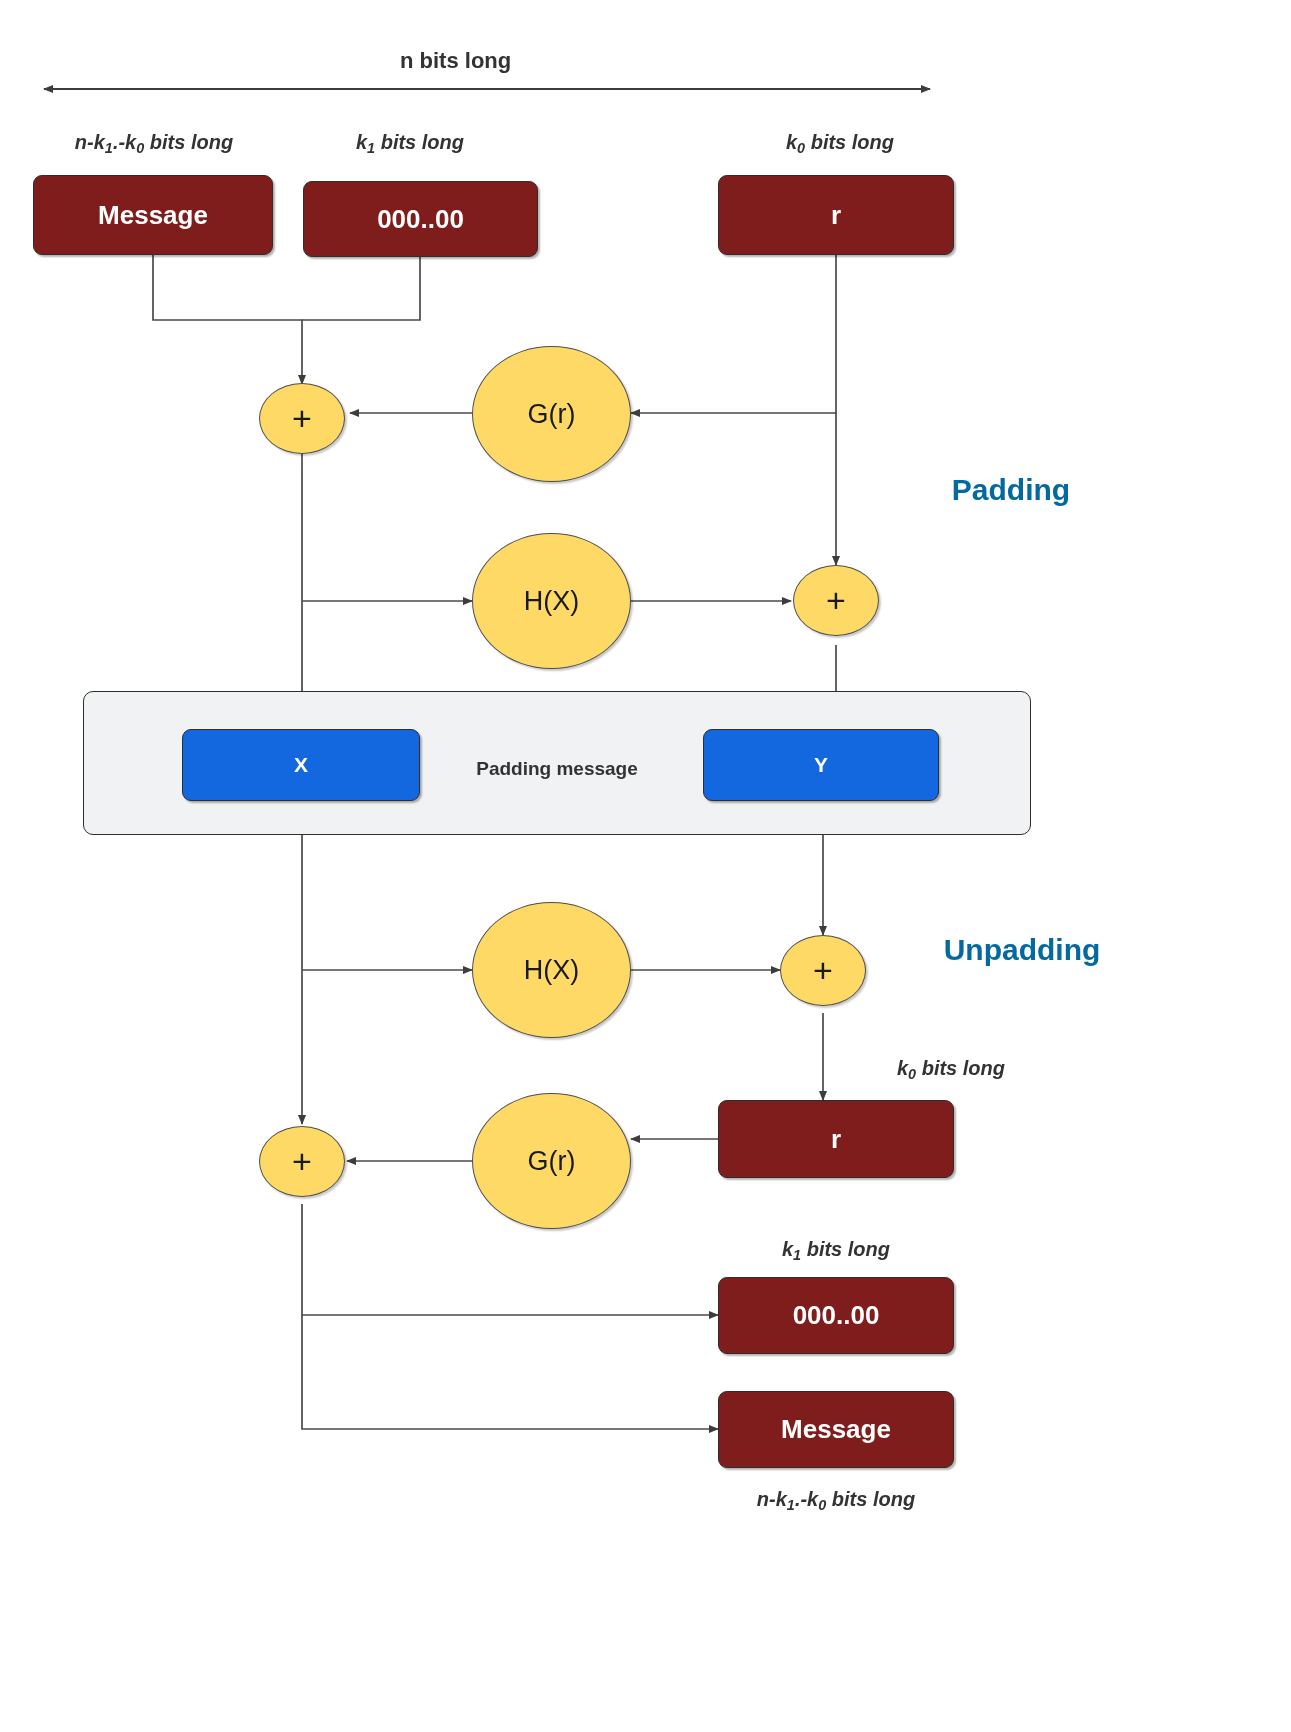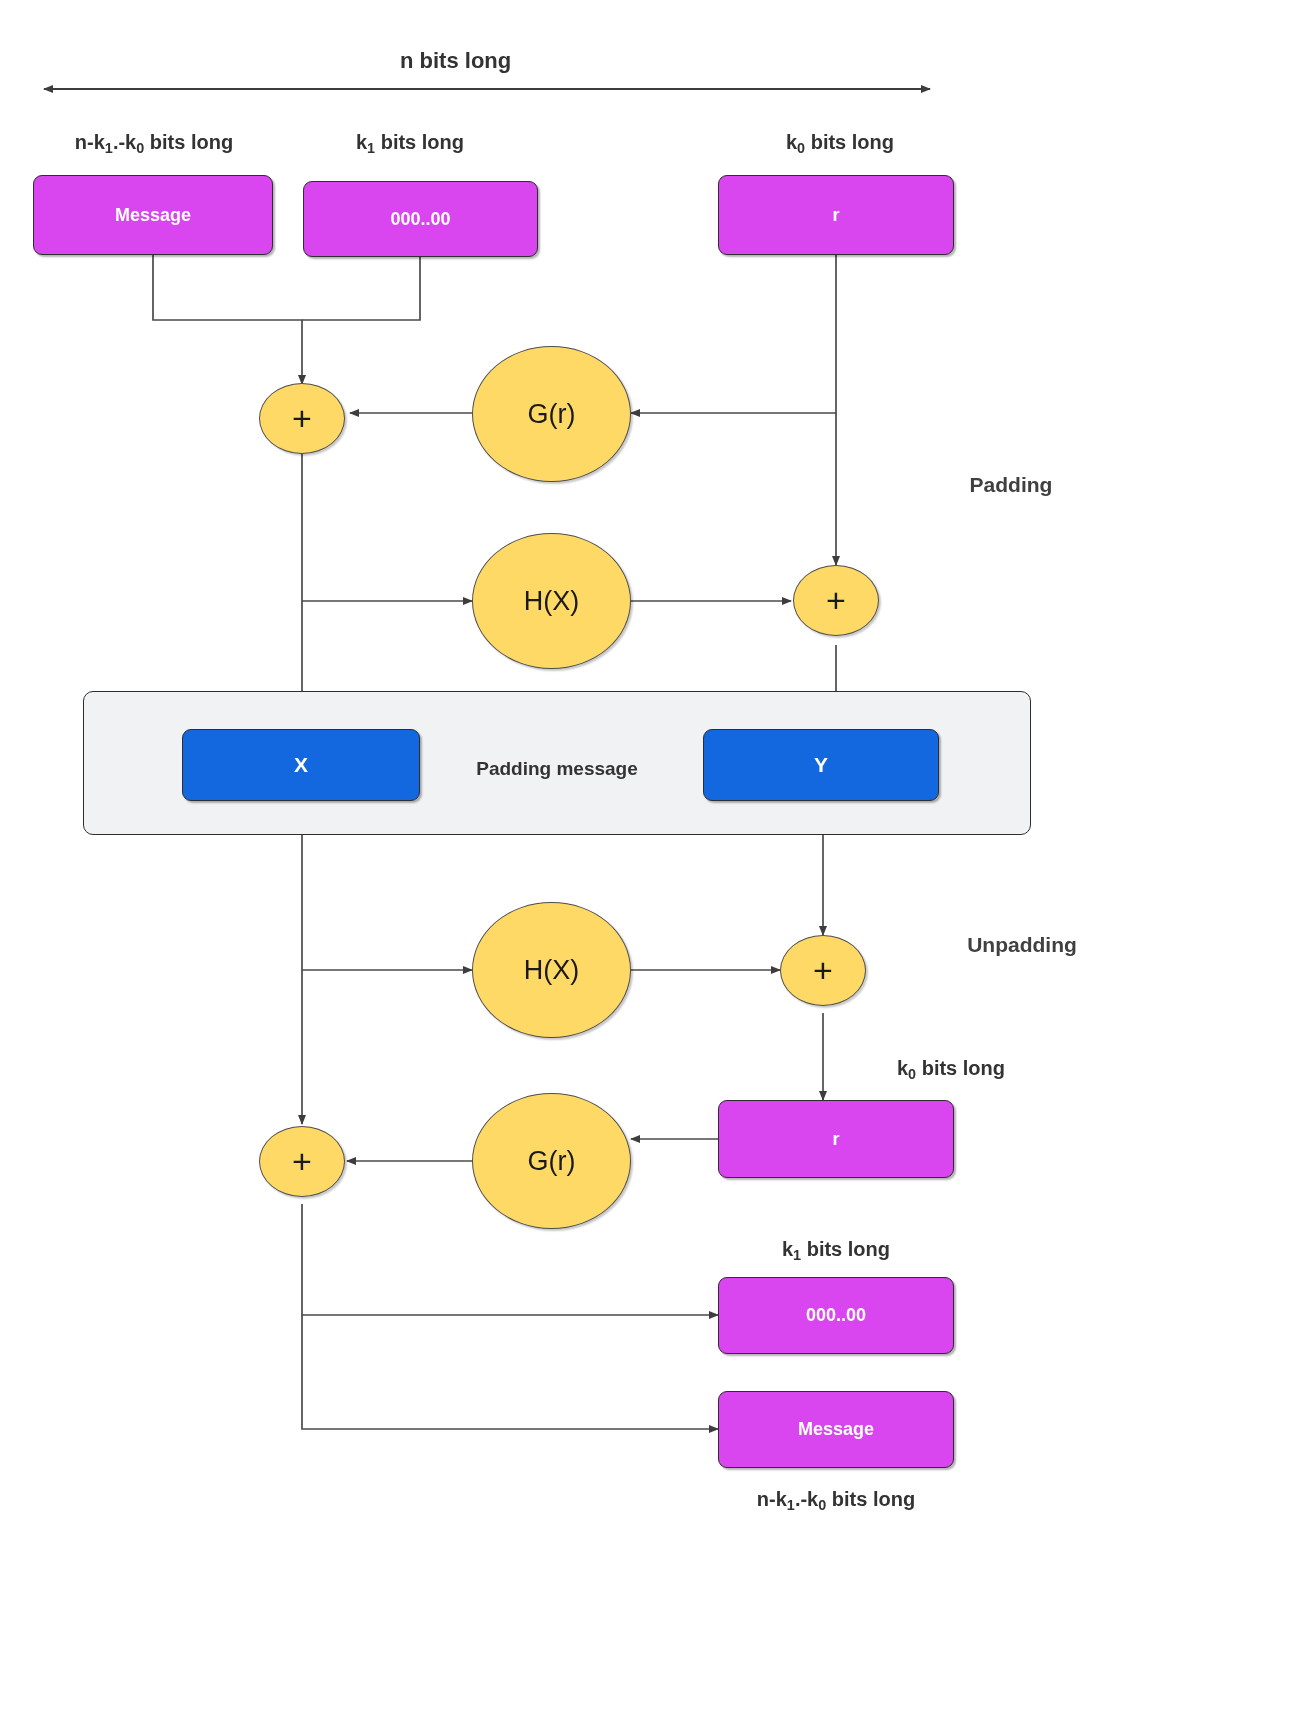--- a/index.html
+++ b/index.html
@@ -28,26 +28,26 @@
   }
   .node {
     position: absolute;
     box-sizing: border-box;
     display: flex;
     align-items: center;
     justify-content: center;
     text-align: center;
   }
   .green-box {
-    background: #d946ef;
+    background: #7f1d1d;
     border: 1px solid #2e2e2e;
     border-radius: 9px;
     color: #ffffff;
     font-weight: bold;
-    font-size: 18px;
+    font-size: 26px;
     box-shadow: 2px 2px 2px rgba(0,0,0,0.30);
   }
   .blue-box {
     background: #1368e0;
     border: 1px solid #2e2e2e;
     border-radius: 9px;
     color: #ffffff;
     font-weight: bold;
     font-size: 21px;
     box-shadow: 2px 2px 2px rgba(0,0,0,0.30);
@@ -72,26 +72,27 @@
   .caption {
     position: absolute;
     font-size: 20px;
     font-weight: bold;
     color: #333333;
     white-space: nowrap;
   }
   .caption.center {
     text-align: center;
     transform: translateX(-50%);
+    font-style: italic;
   }
   .section-title {
     position: absolute;
-    font-size: 21px;
-    font-weight: bold;
-    color: #404040;
+    font-size: 30px;
+    font-weight: bold;
+    color: #0369a1;
     white-space: nowrap;
     transform: translateX(-50%);
   }
   .inner-label {
     position: absolute;
     font-size: 19px;
     font-weight: bold;
     color: #333333;
     white-space: nowrap;
     transform: translateX(-50%);

